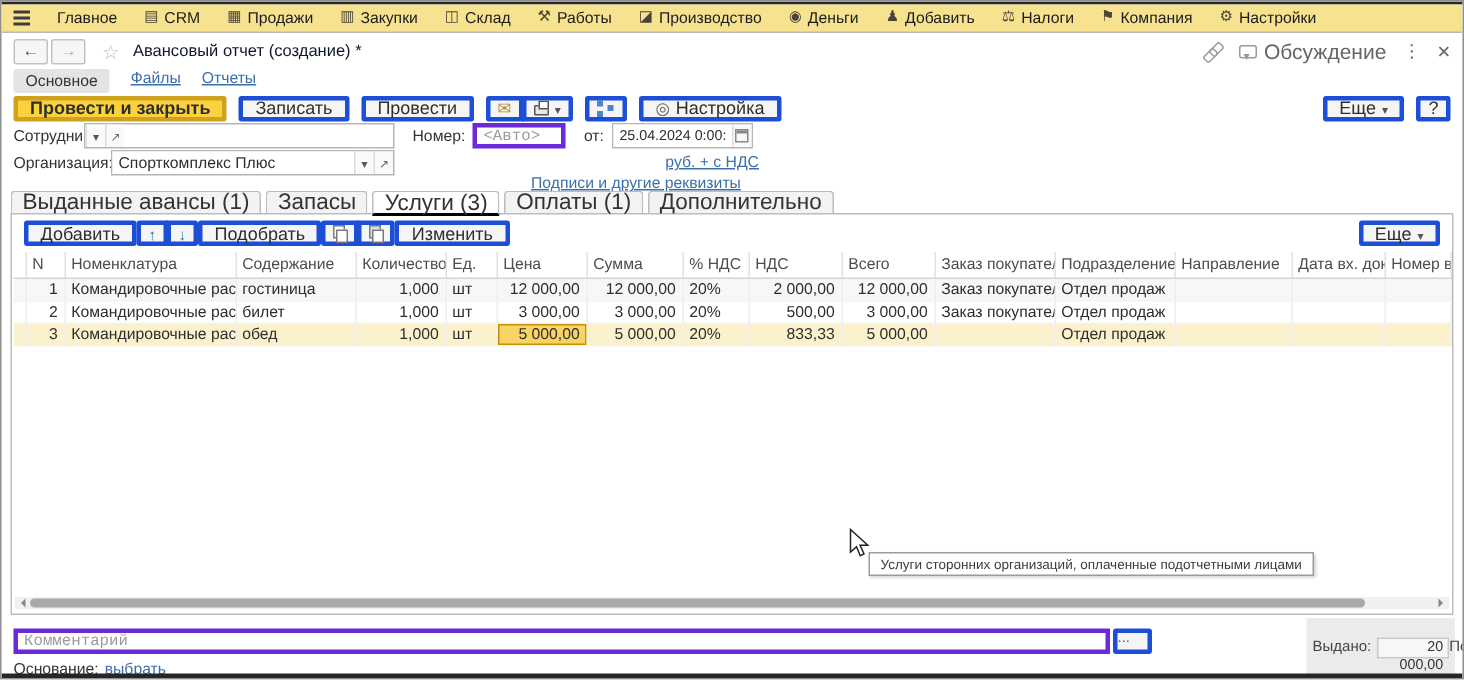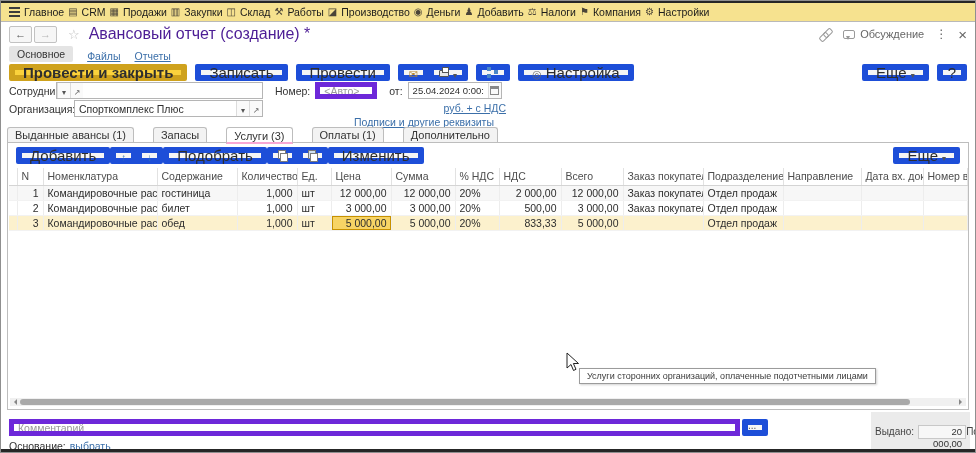--- a/index.html
+++ b/index.html
@@ -4,56 +4,56 @@
 <style>
   *{box-sizing:border-box;margin:0;padding:0}
   html,body{background:#d8d8d8}
   .window{position:relative;width:976px;height:453px;background:#fff;border:1px solid #8f8f8f;
           font-family:"Liberation Sans",sans-serif;font-size:11px;color:#333;overflow:hidden}
   
   .topstrip{position:absolute;top:0;left:0;right:0;height:2px;background:#262626}
   .bottomstrip{position:absolute;bottom:0;left:0;right:0;height:3px;background:#262626}
   
   .menubar{position:absolute;top:2px;left:0;right:0;height:19px;background:#f6e28f;
-           border-bottom:1px solid #b9b9b9;display:flex;align-items:center;padding:0 8px;gap:4px}
+           border-bottom:1px solid #b9b9b9;display:flex;align-items:center;padding:0 8px;gap:18px}
   .hamburger{display:inline-flex;flex-direction:column;gap:2px;cursor:pointer}
   .hamburger i{display:block;width:11px;height:2px;background:#3c3c3c}
   .menu-item{display:flex;align-items:center;gap:4px;cursor:pointer}
   .mi-label{font-size:10.5px;color:#1c1c1c;white-space:nowrap}
   .mico{font-size:10px;color:#4a4438;line-height:1}
   .ic-crm::before{content:"▤"} .ic-sales::before{content:"▦"} .ic-purch::before{content:"▥"}
   .ic-wh::before{content:"◫"} .ic-works::before{content:"⚒"} .ic-prod::before{content:"◪"}
   .ic-money::before{content:"◉"} .ic-pers::before{content:"♟"} .ic-tax::before{content:"⚖"}
   .ic-comp::before{content:"⚑"} .ic-set::before{content:"⚙"}
   
   .titlebar{position:absolute;top:22px;left:0;right:0;height:22px;display:flex;align-items:center;padding:0 8px}
   .navbtn{width:23px;height:17px;border:1px solid #c2c2c2;background:#f6f6f6;border-radius:2px;
           display:flex;align-items:center;justify-content:center;font-size:11px;color:#555;cursor:pointer}
   .navbtn+.navbtn{margin-left:2px}
   .i-back::before{content:"←"} .i-fwd::before{content:"→";color:#b5b5b5}
   .star{color:#bdbdbd;font-size:13px;margin:0 9px 0 11px;cursor:pointer}
   .i-star::before{content:"☆"}
-  .page-title{font-size:16px;color:#4c1d95;white-space:nowrap}
+  .page-title{font-size:11px;color:#0f172a;white-space:nowrap}
   .tb-right{margin-left:auto;display:flex;align-items:center;gap:11px;color:#777}
   .i-link{display:inline-block;width:13px;height:13px;position:relative;cursor:pointer}
   .i-link::before,.i-link::after{content:"";position:absolute;width:8px;height:4px;border:1px solid #9a9a9a;border-radius:2px;transform:rotate(-45deg)}
   .i-link::before{left:0;top:6px} .i-link::after{left:4px;top:2px}
-  .chat-wrap{display:flex;align-items:center;gap:5px;cursor:pointer;font-size:11px;color:#666}
+  .chat-wrap{display:flex;align-items:center;gap:5px;cursor:pointer;font-size:14px;color:#666}
   .i-chat{display:inline-block;width:12px;height:9px;border:1px solid #9a9a9a;border-radius:2px;position:relative}
   .i-chat::after{content:"";position:absolute;left:2px;bottom:-4px;width:0;height:0;border:2px solid transparent;border-top:4px solid #9a9a9a}
   .i-dots::before{content:"⋮";font-size:12px;color:#666;cursor:pointer}
   .i-close::before{content:"×";font-size:15px;color:#666;cursor:pointer}
   
-  .navtabs{position:absolute;top:45px;left:8px;height:16px;display:flex;gap:14px;align-items:flex-end}
+  .navtabs{position:absolute;top:45px;left:8px;height:16px;display:flex;gap:14px;align-items:flex-start}
   .navtab{font-size:10.5px;cursor:pointer}
   .navtab.active{background:#e4e4e4;padding:2px 8px;border-radius:2px;color:#333}
   .navtab.link{color:#3b6fa9;text-decoration:underline}
   
-  .btn{height:17px;background:#f5f5f5;border:6px solid #1d4ed8;border-radius:2px;font-family:inherit;
-       font-size:15px;color:#2e2e2e;padding:0 8px;display:inline-flex;align-items:center;gap:4px;cursor:pointer;white-space:nowrap}
+  .btn{height:17px;background:#f5f5f5;border:3px solid #1d4ed8;border-radius:2px;font-family:inherit;
+       font-size:12px;color:#2e2e2e;padding:0 8px;display:inline-flex;align-items:center;gap:4px;cursor:pointer;white-space:nowrap}
   .btn.primary{background:#fbd23c;border-color:#cfa21d;font-weight:bold}
   .btn.icon-btn{padding:0 5px}
   .btn-group{display:inline-flex}
   .btn-group .btn{border-radius:0;margin-left:-1px}
   .btn-group .btn:first-child{border-radius:2px 0 0 2px;margin-left:0}
   .btn-group .btn:last-child{border-radius:0 2px 2px 0}
   .caret-glyph::before{content:"▾";font-size:8px;color:#555}
   
   .commandbar{position:absolute;top:62px;left:8px;right:8px;height:18px;display:flex;gap:8px;align-items:center}
   .cb-right{margin-left:auto;display:flex;gap:8px}
@@ -67,34 +67,34 @@
   .frow{position:absolute;left:8px;display:flex;align-items:center;height:17px}
   .frow.r1{top:81px} .frow.r2{top:99px}
   .flabel{width:47px;font-size:10.5px;color:#333}
   .flabel.auto{width:auto;margin:0 5px 0 12px}
   .field{display:flex;align-items:stretch;height:17px;border:1px solid #b5b5b5;background:#fff}
   .field input{border:none;outline:none;padding:0 4px;font-family:inherit;font-size:10.5px;color:#2e2e2e;flex:1;min-width:0}
   .field .fbtn{width:13px;border:none;border-left:1px solid #dcdcdc;background:#fafafa;color:#666;
                display:flex;align-items:center;justify-content:center;padding:0;cursor:pointer}
   .w207{width:207px}
   .wdate{width:94px}
-  .inp{height:17px;border:5px solid #6d28d9;padding:0 4px;font-family:Liberation Sans, sans-serif;font-size:10.5px;color:#2e2e2e}
+  .inp{height:17px;border:3px solid #6d28d9;padding:0 4px;font-family:Liberation Mono, monospace;font-size:10.5px;color:#2e2e2e}
   .inp::placeholder,.field input::placeholder{color:#9a9a9a}
   .num-inp{width:62px}
   .i-open::before{content:"↗";font-size:8px}
   .i-cal{display:inline-block;width:9px;height:9px;border:1px solid #888;position:relative}
   .i-cal::before{content:"";position:absolute;left:0;right:0;top:0;height:2px;background:#888}
   .link{color:#3b6fa9;text-decoration:underline;cursor:pointer;font-size:10.5px;white-space:nowrap}
   .currency-link{position:absolute;top:101px;left:433px;width:72px;text-align:right}
   .sig-link{position:absolute;top:115px;left:353px}
   
   .doc-tabs{position:absolute;top:126px;left:6px;height:15px;display:flex;align-items:flex-end;z-index:3}
   .dtab{height:15px;line-height:14px;padding:0 7px;border:1px solid #bdbdbd;border-bottom:none;
-        border-radius:3px 3px 0 0;background:#f3f3f3;margin-right:19px;font-size:11px;color:#333;cursor:pointer;white-space:nowrap}
-  .dtab.active{background:#fff;height:17px;line-height:16px;margin-bottom:-2px;border-bottom:2px solid #f9a8d4}
+        border-radius:3px 3px 0 0;background:#f3f3f3;margin-right:3px;font-size:15px;color:#333;cursor:pointer;white-space:nowrap}
+  .dtab.active{background:#fff;height:17px;line-height:16px;margin-bottom:-2px;border-bottom:2px solid #000000}
   
   .panel{position:absolute;top:141px;left:6px;right:6px;height:268px;border:1px solid #bdbdbd;background:#fff}
   .gridbar{position:absolute;top:4px;left:8px;right:8px;height:17px;display:flex;gap:0;align-items:center}
   .gb-right{margin-left:auto}
   .i-up::before{content:"↑";color:#2f71b8;font-weight:bold;font-size:10px}
   .i-down::before{content:"↓";color:#2f71b8;font-weight:bold;font-size:10px}
   .i-copy,.i-paste{display:inline-block;position:relative;width:9px;height:11px}
   .i-copy::before,.i-copy::after,.i-paste::before,.i-paste::after{content:"";position:absolute;width:6px;height:7px;border:1px solid #7a7a7a;background:#fff}
   .i-copy::before{left:0;top:0} .i-copy::after{left:2px;top:3px}
   .i-paste::before{left:0;top:0;background:#cfe0f0} .i-paste::after{left:2px;top:3px}

